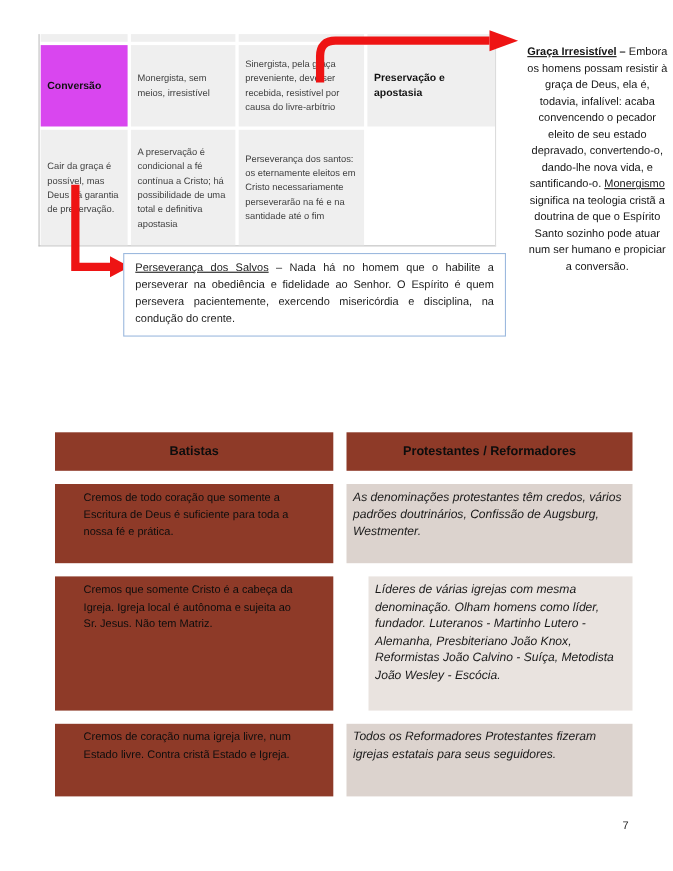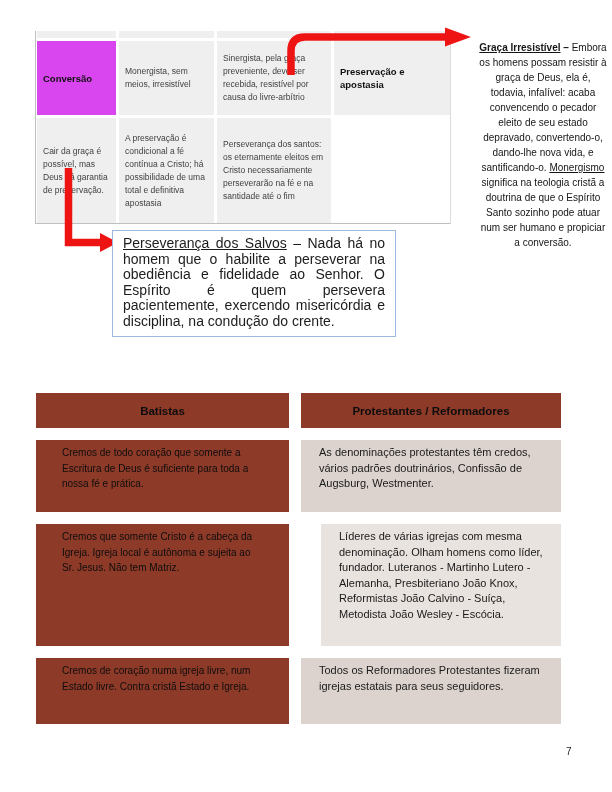--- a/index.html
+++ b/index.html
@@ -37,42 +37,42 @@
     font-weight:bold;color:#111;
     font-size:9.5px;line-height:13px;
   }
   .sliver{padding:0;}
 
   
   .arrow-svg{position:absolute;overflow:visible;}
 
   
   .note-box{
-    position:absolute;left:112px;top:230px;width:284px;
+    position:absolute;left:112px;top:230px;width:348px;
     border:1.5px solid #9cb9de;
     background:#ffffff;
     padding:5px 10px 7px 10px;
-    font-size:14px;line-height:15.5px;
+    font-size:10px;line-height:15.5px;
     color:#1c1c1c;
     text-align:justify;
   }
   .u{text-decoration:underline;margin-top:12px;}
 
   
   .sidebar-note{
     position:absolute;left:477px;top:40px;width:132px;
     text-align:center;
     font-size:10px;line-height:15px;
     color:#151515;
   }
   .sidebar-title{font-weight:bold;}
 
   
   .bottom-table{
-    position:absolute;left:36px;top:393px;
+    position:absolute;left:50px;top:393px;
     display:grid;
     grid-template-columns:253px 260px;
     grid-template-rows:35px auto auto auto;
     column-gap:4px;row-gap:4px;gap:12px;
   }
   .bhead{
     background:#8e3a28;
     color:#0d0d0d;
     font-weight:bold;font-size:11.5px;
     display:flex;align-items:center;justify-content:center;
@@ -81,21 +81,22 @@
     background:#8e3a28;
     color:#0d0d0d;
     font-weight:normal;
     font-size:10px;line-height:15.5px;
     padding:5px 26px;
   }
   .bright{
     background:#dcd3ce;
     color:#1a1a1a;
     font-size:11px;line-height:15.5px;
-    padding:5px 18px;
+    padding:5px 6px;
+    font-style:italic;
   }
   .bright.alt{background:#e9e3df;margin-left:20px;}
   .r1{min-height:72px;}
   .r2{min-height:122px;}
   .r3{min-height:66px;}
 
   .page-number{
     position:absolute;left:566px;top:746px;
     font-size:10px;color:#222;
   }

